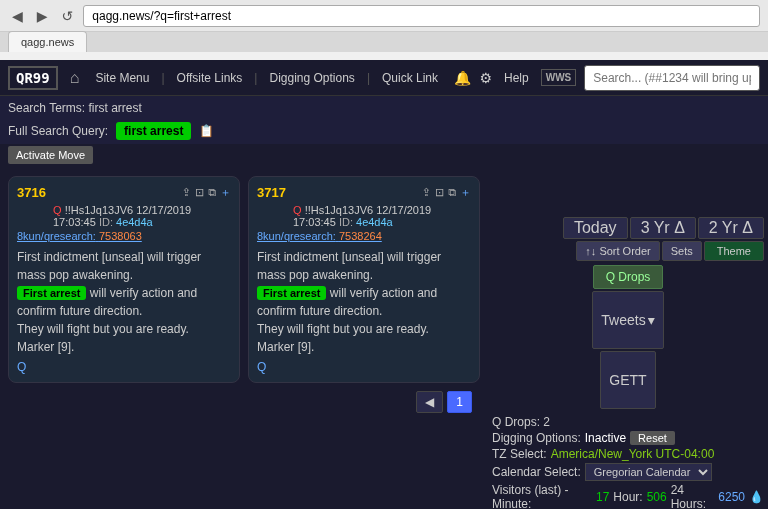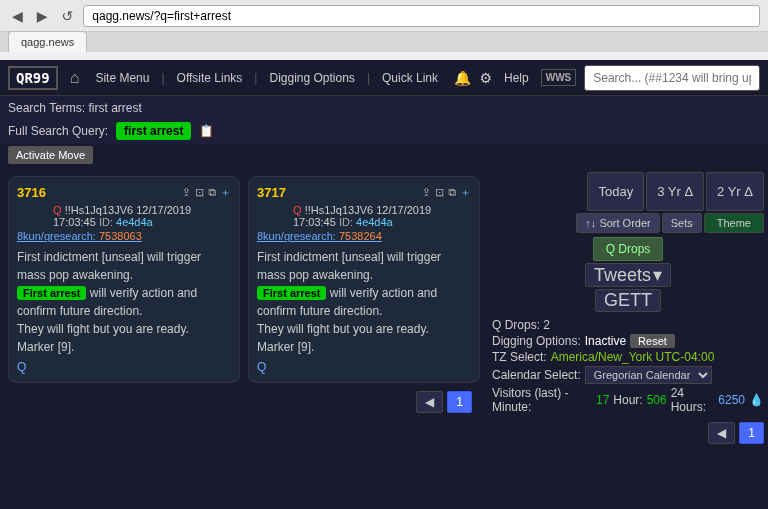--- a/index.html
+++ b/index.html
@@ -204,24 +204,25 @@
     .time-buttons {
       display: flex;
       justify-content: flex-end;
       gap: 2px;
       margin-bottom: 2px;
     }
     .time-btn {
       background: #2a2a4a;
       color: #ccc;
       border: 1px solid #444;
-      padding: 11px 10px;
-      font-size: 13px;
-      cursor: pointer;
-      border-radius: 2px;
+      padding: 1px 10px;
+      font-size: 16px;
+      cursor: pointer;
+      border-radius: 2px;
+      margin-top: 45px;
     }
     .theme-btn {
       background: #14532d;
       color: #ccc;
       border: 1px solid #444;
       padding: 3px 12px;
       font-size: 11px;
       cursor: pointer;
       border-radius: 2px;
     }
@@ -257,22 +258,22 @@
       border: 1px solid #4a7a4a;
       padding: 4px 12px;
       font-size: 12px;
       cursor: pointer;
       border-radius: 2px;
     }
     .tab-inactive {
       background: #2a2a4a;
       color: #ccc;
       border: 1px solid #444;
-      padding: 0 8px;
-      font-size: 18px;
+      padding: 20px 8px;
+      font-size: 14px;
       cursor: pointer;
       border-radius: 2px;
       display: flex;
       align-items: center;
       gap: 2px;
     }
 
     
     .info-row {
       font-size: 12px;

